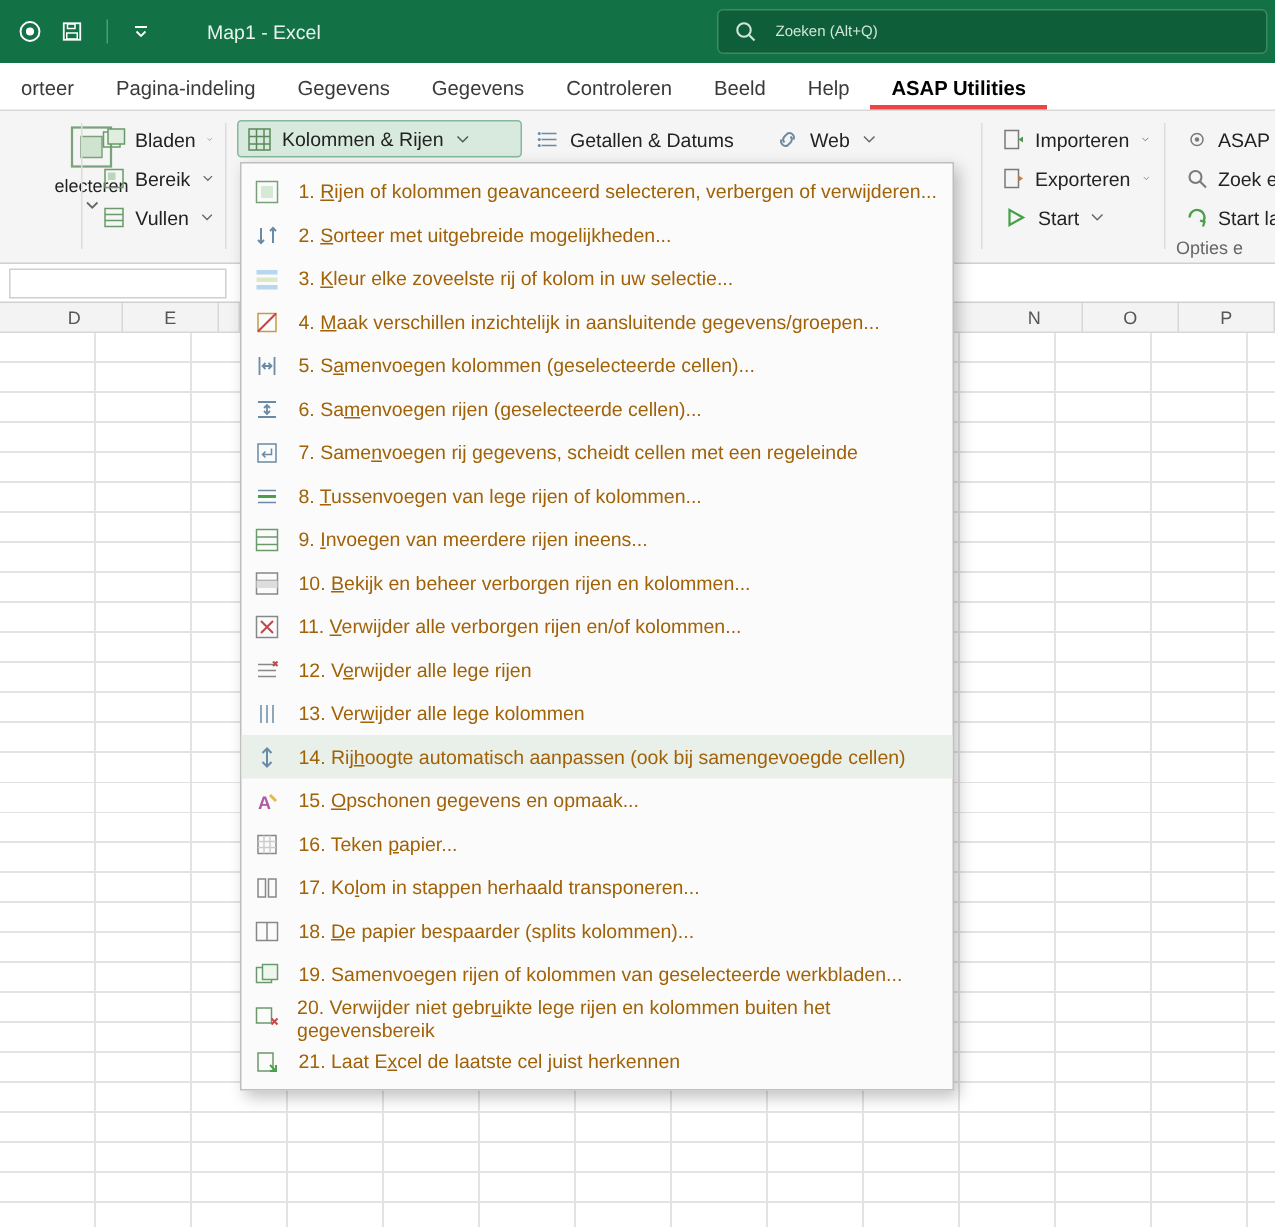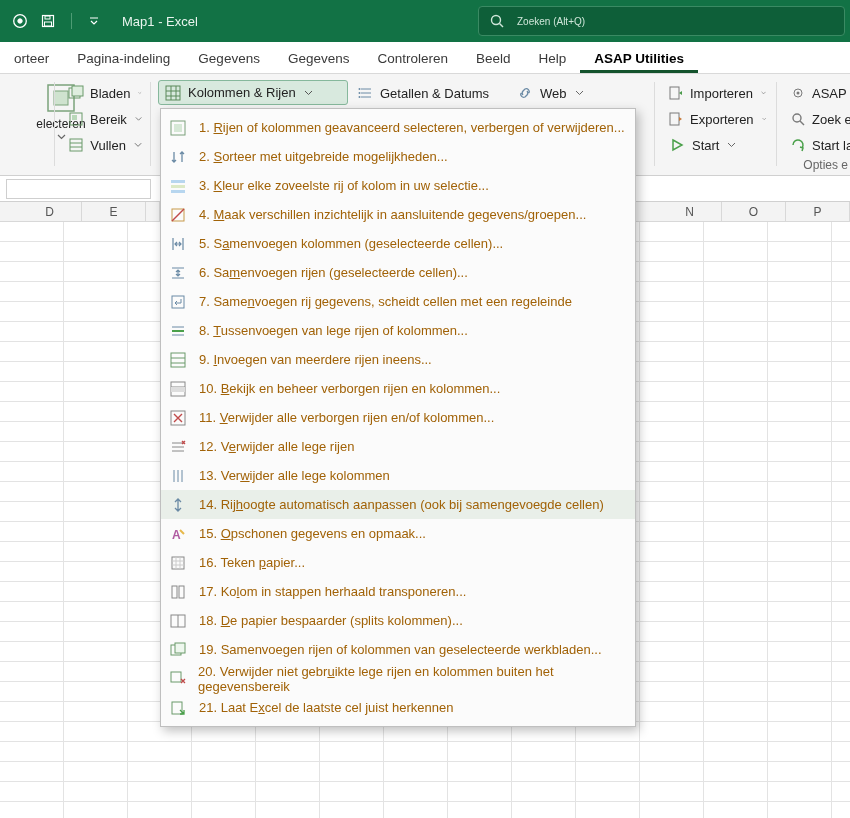--- a/index.html
+++ b/index.html
@@ -1,29 +1,29 @@
 <!DOCTYPE html>
 <html><head>
 <meta charset="utf-8">
 <style>
   * { box-sizing: border-box; margin: 0; padding: 0; }
   html, body { width: 850px; height: 818px; overflow: hidden; font-family: "Segoe UI", Arial, sans-serif; font-size: 13px; color: #222; background: #fff; }
   .titlebar { background: #127245; height: 42px; display: flex; align-items: center; color: #fff; }
   .tb-left { display: flex; align-items: center; gap: 4px; padding-left: 8px; }
   .qat-btn { width: 24px; height: 24px; display:flex; align-items:center; justify-content:center; border-radius:2px; }
   .qat-btn svg { stroke: #fff; }
-  .tb-title { margin-left: 16px; font-size: 13px; color:#e9f4ee; }
+  .tb-title { margin-left: 32px; font-size: 13px; color:#e9f4ee; }
   .searchbox { position:absolute; left: 478px; top:6px; height:30px; width: 367px; background:#0e5f39; border-radius:4px; display:flex; align-items:center; padding:0 10px; color:#cfe6d9; border:1px solid #3a8a63;}
   .searchbox .mag { margin-right:12px; display:flex; }
   .searchbox input { background:transparent; border:none; color:#e9f4ee; outline:none; font-size:10px; width:100%; }
   .searchbox input::placeholder{ color:#cfe6d9; }
 
   .ribbon-tabs { height: 32px; background:#fff; border-bottom:1px solid #d9d9d9; display:flex; align-items:flex-end; padding-left:0; gap:0; }
   .rt { padding:6px 14px 7px; font-size:13.5px; color:#3a3a3a; }
-  .rt.asap { color:#000; border-bottom:3px solid #14532d; padding-bottom:4px; font-weight:600;}
+  .rt.asap { color:#000; border-bottom:3px solid #ef4444; padding-bottom:4px; font-weight:600;}
 
   .ribbon { height:102px; background:#f5f5f5; border-bottom:1px solid #d0d0d0; position:relative; }
   .group { position:absolute; top:6px; height:90px; padding:0; }
   .big-btn { width:50px; height:66px; display:flex; flex-direction:column; align-items:center; justify-content:flex-start; font-size:12px; text-align:center; gap:3px; padding-top:2px;margin-left:36px;}
   .big-btn .ic { width:32px; height:32px; display:flex; align-items:center; justify-content:center;}
   .small-row { display:flex; align-items:center; height:26px; gap:6px; font-size:13px; padding:0 6px; border-radius:3px;text-align:center;}
   .small-row.open { background:#d8e9de; border:1px solid #86b89c; height:25px; padding:0 5px;}
   .small-row .ic { width:18px; display:flex; justify-content:center; }
   .caret { margin-left:2px; }
   .vsep { position:absolute; top:8px; height:84px; width:1px; background:#dcdcdc; }
@@ -269,21 +269,21 @@
     </div>
     <div class="small-row">
       <span class="ic">
           <svg width="16" height="16" viewBox="0 0 16 16">
             <path d="M3 8a5 5 0 119 3" fill="none" stroke="#4aa04a" stroke-width="1.5"></path>
             <path d="M12 14l1-3-3-1" fill="none" stroke="#4aa04a" stroke-width="1.5"></path>
           </svg>
         </span>
       <span class="lbl">Start laa</span>
     </div>
-    <div style="font-size:12px; color:#666; text-align:right; padding-right:2px;">Opties e</div>
+    <div style="font-size:12px; color:#666; text-align:left; padding-right:2px;">Opties e</div>
   </div>
 </div>
 
 <div class="formula-bar">
   <div class="namebox"></div>
 </div>
 
 <div class="sheet">
   <div class="colhdr">
     <div class="cell" style="left:18px;">

